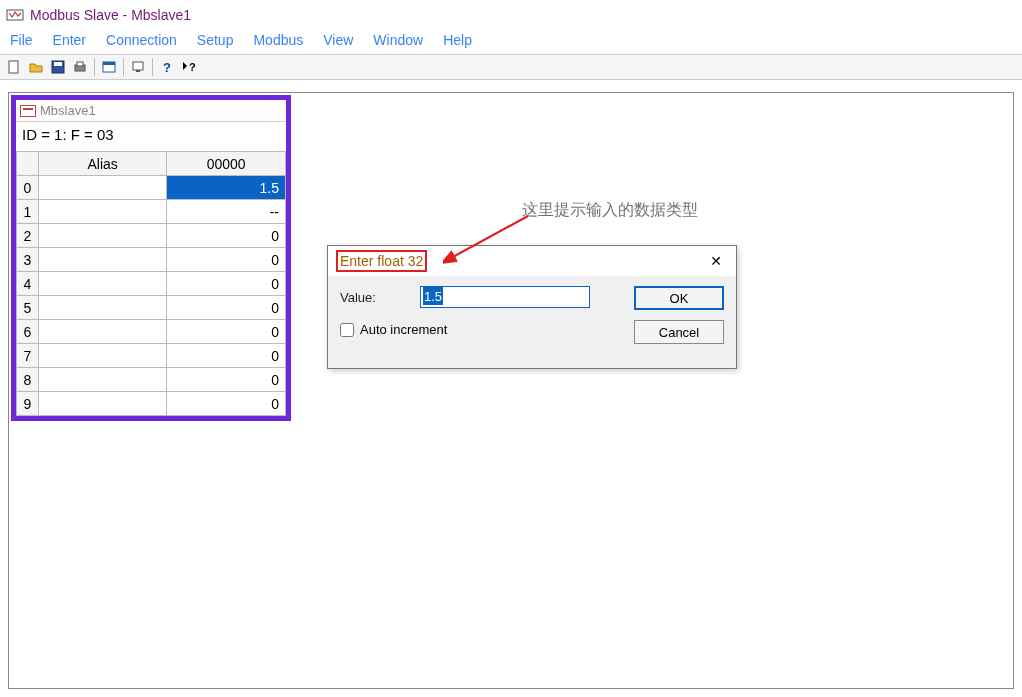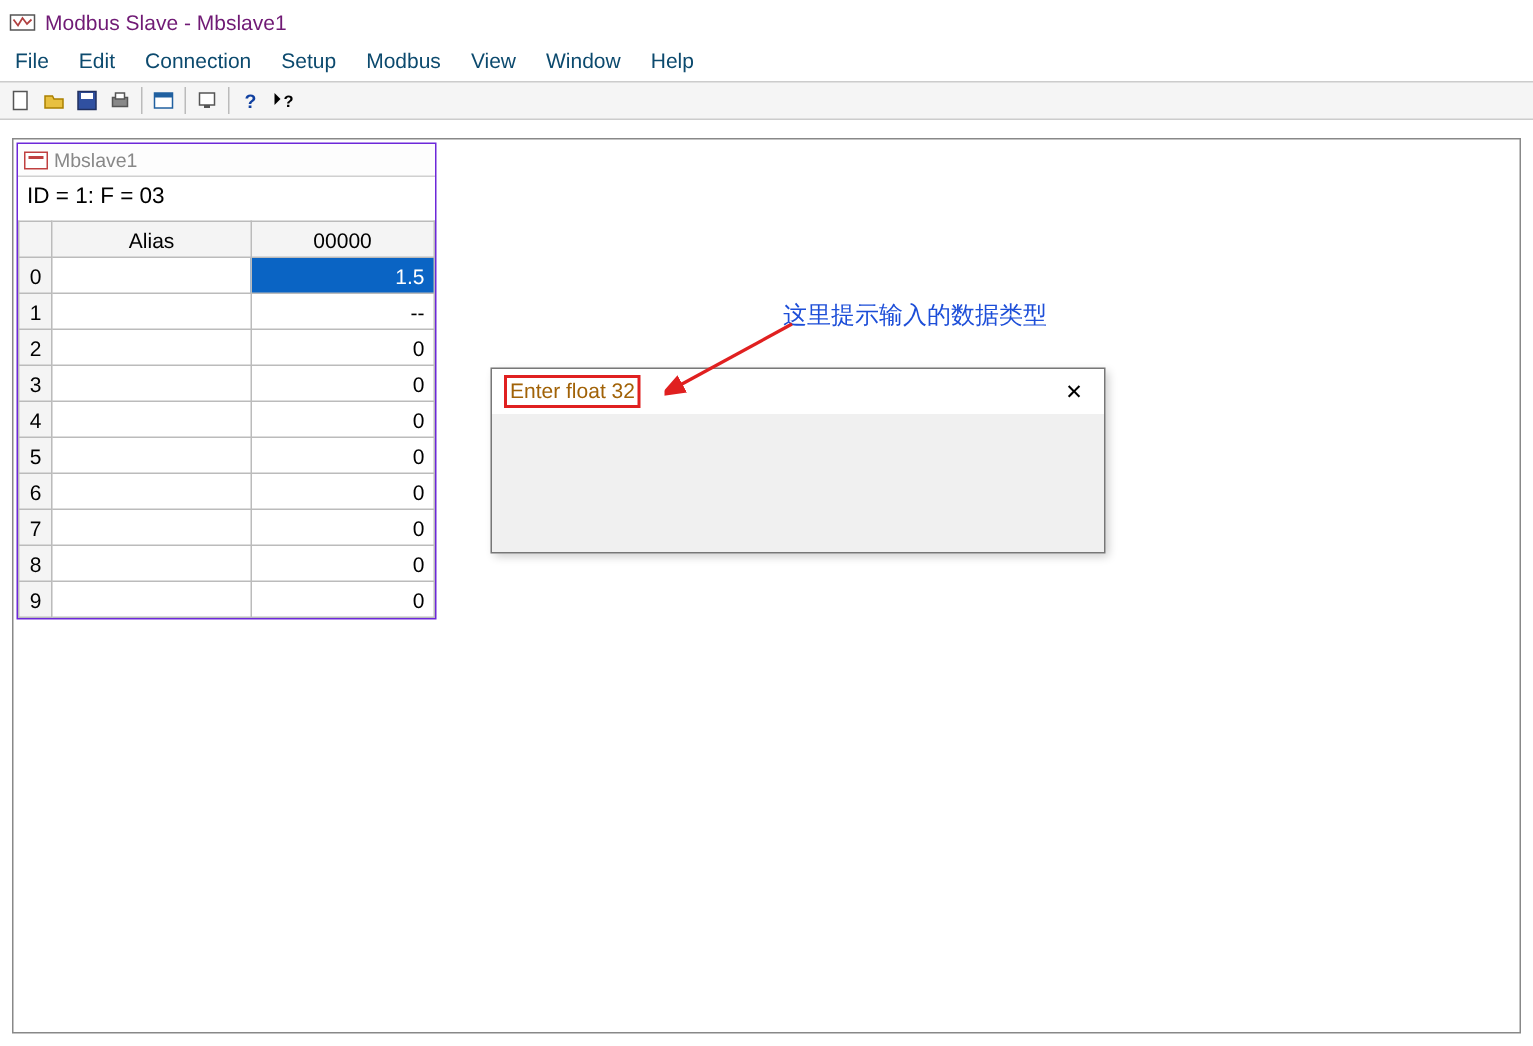--- a/index.html
+++ b/index.html
@@ -5,33 +5,33 @@
 * { box-sizing: border-box; margin: 0; padding: 0; font-family: "Segoe UI", Tahoma, sans-serif; }
 body { background: #fff; width: 1022px; height: 697px; overflow: hidden; position: relative; }
 
 
 .titlebar { height: 30px; display: flex; align-items: center; padding: 0 6px; background: #fff; }
 .titlebar .app-icon { width: 18px; height: 18px; margin-right: 6px; display: inline-flex; align-items: center; justify-content: center; }
 .titlebar .title-text { font-size: 14px; color: #701a75; }
 
 
 .menubar { height: 24px; display: flex; align-items: center; padding: 2px 6px 6px 6px; gap: 0; }
-.menubar .menu-item { font-size: 14px; color: #0c4a6e; padding: 2px 10px; cursor: default; }
+.menubar .menu-item { font-size: 14px; color: #3b82f6; padding: 2px 10px; cursor: default; }
 .menubar .menu-item[data-first="true"] { padding-left: 4px; }
 
 
 .toolbar { height: 26px; border-top: 1px solid #ccc; border-bottom: 1px solid #ccc; background: #f5f5f5; display: flex; align-items: center; padding: 0 4px; gap: 2px; }
 .toolbar .tool-btn { width: 20px; height: 20px; display: inline-flex; align-items: center; justify-content: center; font-size: 12px; cursor: default; }
 .toolbar .tool-sep { width: 1px; height: 18px; background: #bbb; margin: 0 2px; }
 
 
 .workarea { position: absolute; left: 8px; top: 92px; right: 8px; bottom: 8px; border: 1px solid #888; background: #fff; }
 
 
-.childwin { position: absolute; left: 2px; top: 2px; width: 280px; border: 1px solid #6d28d9; background: #fff; }
+.childwin { position: absolute; left: 2px; top: 2px; width: 280px; border: 5px solid #6d28d9; background: #fff; }
 .childwin .child-title { height: 22px; background: #fdfdfd; border-bottom: 1px solid #d0d0d0; display: flex; align-items: center; padding: 0 4px; }
 .childwin .child-icon { width: 16px; height: 12px; background: #fff; border: 1px solid #c04040; margin-right: 4px; position: relative; }
 .childwin .child-icon::after { content: ""; position: absolute; left: 2px; top: 2px; right: 2px; height: 2px; background: #c04040; }
 .childwin .child-title-text { font-size: 13px; color: #888; }
 .childwin .child-info { padding: 4px 6px; font-size: 15px; color: #000; font-family: Liberation Sans, sans-serif; }
 
 
 .data-table { border-collapse: collapse; width: 100%; margin-top: 4px; }
 .data-table th, .data-table td { border: 1px solid #bbb; font-size: 14px; padding: 3px 6px; height: 24px; }
 .data-table th { background: #f4f4f4; font-weight: normal; text-align: center; }
@@ -53,21 +53,21 @@
 .dialog .row1 { display: flex; align-items: center; gap: 10px; margin-bottom: 14px; }
 .dialog .lbl { font-size: 13px; color: #222; width: 70px; }
 .dialog input[type=text] { width: 170px; height: 22px; border: 1px solid #0a64c4; padding: 0 4px; font-size: 13px; background: #fff; }
 .dialog .btn { width: 90px; height: 24px; font-size: 13px; border: 1px solid #888; background: #f4f4f4; display: inline-flex; align-items: center; justify-content: center; }
 .dialog .btn.default { border: 2px solid #0a64c4; }
 .dialog .btn-col { position: absolute; right: 12px; top: 10px; display: flex; flex-direction: column; gap: 10px; }
 .dialog .chk-row { display: flex; align-items: center; gap: 6px; font-size: 13px; }
 .dialog input[type=checkbox] { width: 14px; height: 14px; }
 
 
-.anno-text { position: absolute; left: 522px; top: 200px; color: #1d4ed8; font-size: 16px; font-family: "Microsoft YaHei","SimSun",sans-serif; }
+.anno-text { position: absolute; left: 522px; top: 200px; color: #737373; font-size: 16px; font-family: "Microsoft YaHei","SimSun",sans-serif; }
 .anno-arrow { position: absolute; left: 443px; top: 214px; width: 90px; height: 50px; pointer-events: none; }
 
 
 .val-input-wrap { position: relative; display: inline-block; }
 .val-sel { position: absolute; left: 3px; top: 1px; height: 18px; background: #0a64c4; color: #fff; font-size: 13px; padding: 1px 1px 0 1px; line-height: 17px; }
 </style>
 </head>
 <body>
 
 <div class="titlebar">
@@ -75,21 +75,21 @@
     <svg width="18" height="18" viewBox="0 0 18 18">
       <rect x="1" y="4" width="16" height="10" fill="none" stroke="#555"></rect>
       <path d="M3 7 L6 11 L9 6 L12 10 L15 7" fill="none" stroke="#b04040" stroke-width="1.2"></path>
     </svg>
   </span>
   <span class="title-text">Modbus Slave - Mbslave1</span>
 </div>
 
 <div class="menubar">
   <span class="menu-item" data-first="true">File</span>
-  <span class="menu-item">Edit</span>
+  <span class="menu-item">Enter</span>
   <span class="menu-item">Connection</span>
   <span class="menu-item">Setup</span>
   <span class="menu-item">Modbus</span>
   <span class="menu-item">View</span>
   <span class="menu-item">Window</span>
   <span class="menu-item">Help</span>
 </div>
 
 <div class="toolbar">
   <span class="tool-btn">
@@ -212,20 +212,37 @@
     </table>
   </div>
 
 </div>
 
 <div class="dialog">
   <div class="dlg-title">
     <span class="dlg-title-box"><span class="dlg-title-text">Enter float 32</span></span>
     <span class="dlg-close">✕</span>
   </div>
+  <div class="dlg-body">
+    <div class="row1">
+      <span class="lbl">Value:</span>
+      <span class="val-input-wrap">
+        <input type="text" value="1.5" style="">
+        <span class="val-sel">1.5</span>
+      </span>
+    </div>
+    <div class="chk-row">
+      <input type="checkbox" style="">
+      <span>Auto increment</span>
+    </div>
+    <div class="btn-col">
+      <span class="btn default">OK</span>
+      <span class="btn">Cancel</span>
+    </div>
+  </div>
 </div>
 
 <div class="anno-text">这里提示输入的数据类型</div>
 <svg class="anno-arrow" viewBox="0 0 90 50">
   <defs>
     <marker id="ah" markerWidth="10" markerHeight="10" refX="2" refY="3" orient="auto">
       <path d="M0,0 L0,6 L8,3 z" fill="#e02020"></path>
     </marker>
   </defs>
   <line x1="85" y1="2" x2="8" y2="44" stroke="#e02020" stroke-width="2.2" marker-end="url(#ah)"></line>

